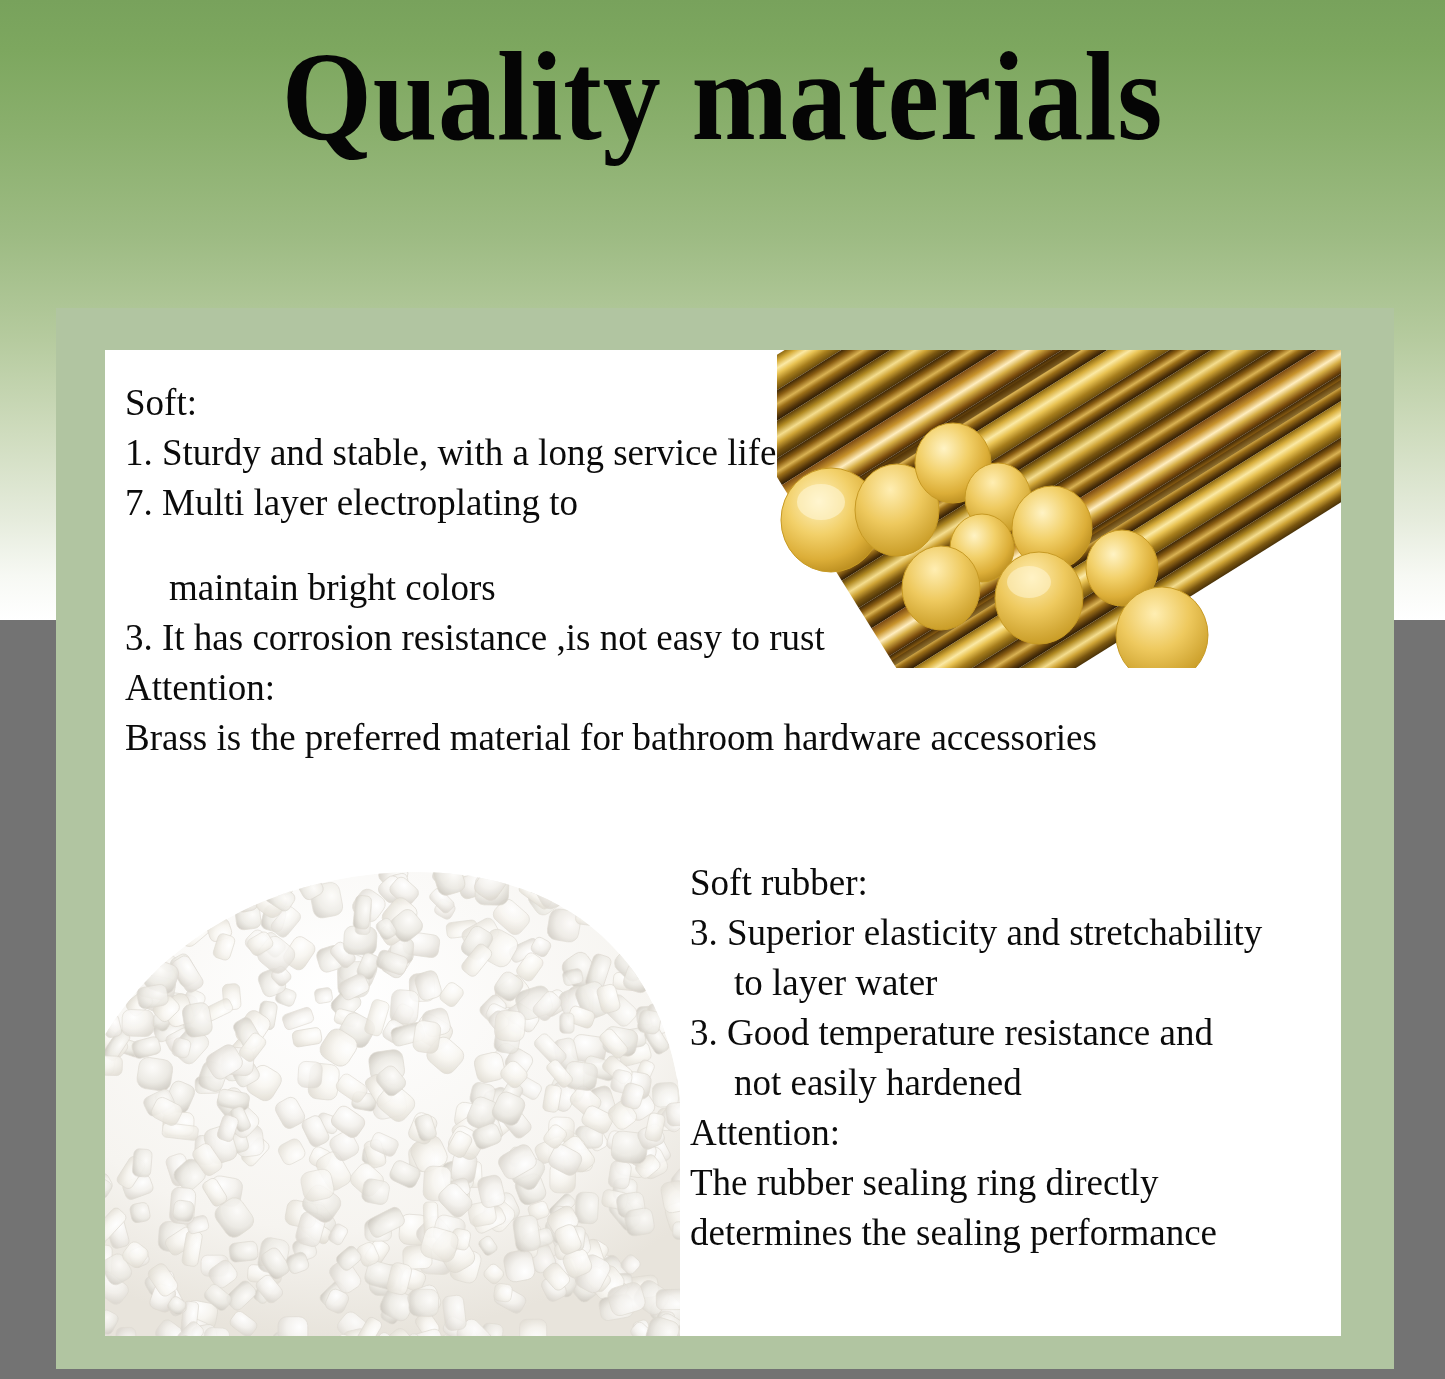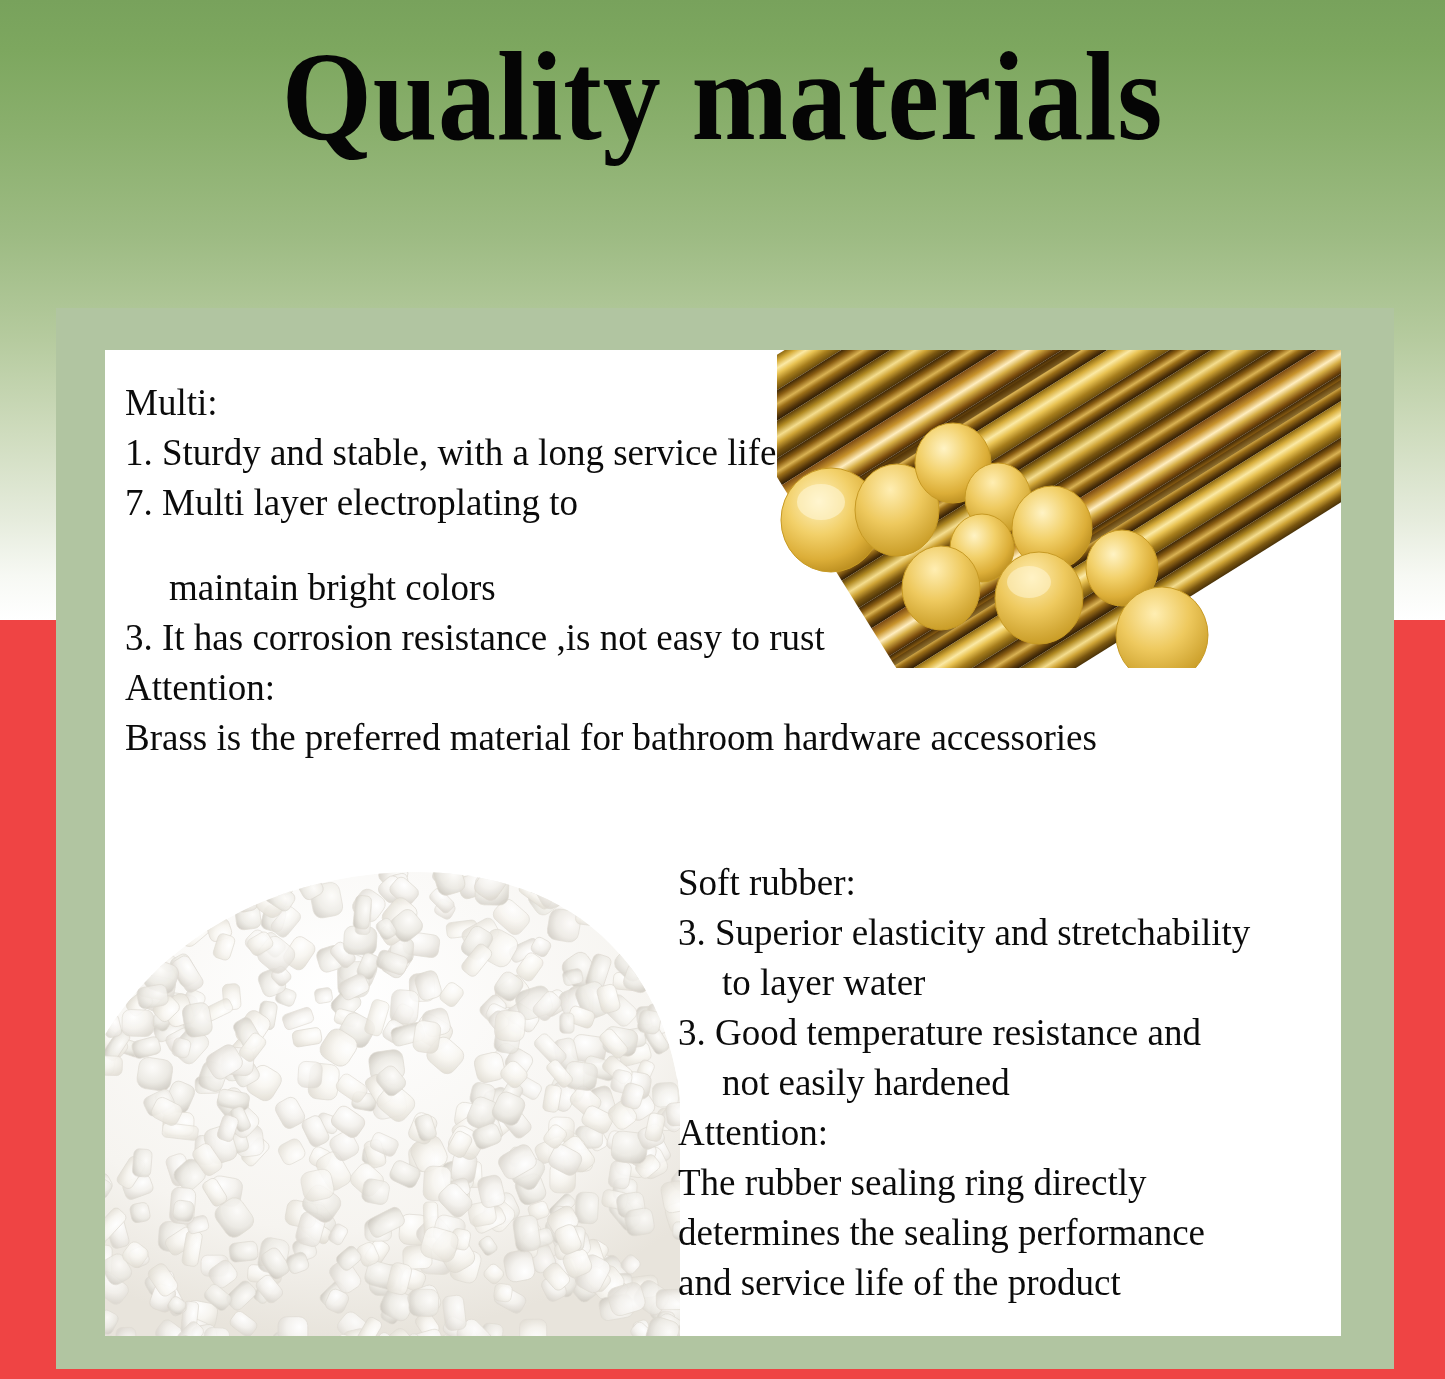--- a/index.html
+++ b/index.html
@@ -10,21 +10,21 @@
   }
   body {
     font-family: "Liberation Serif", "DejaVu Serif", serif;
   }
 
   #page {
     position: relative;
     width: 1445px;
     height: 1379px;
     overflow: hidden;
-    background: #ef4444;
+    background: #737373;
   }
 
   
   #bg-gradient {
     position: absolute;
     left: 0; top: 0;
     width: 1445px;
     height: 620px;
     background: linear-gradient(to bottom,
         #78a25c 0%,
@@ -109,21 +109,21 @@
     left: 0px;
     top: 488px;
     width: 580px;
     height: 498px;
     overflow: hidden;
     background: #ffffff;
   }
 
   #rubber-text {
     position: absolute;
-    left: 573px;
+    left: 585px;
     top: 508px;
     width: 650px;
     color: #0b0b0b;
     font-size: 37px;
     line-height: 50px;
     white-space: nowrap;
   }
   #rubber-text .ln { display: block; }
   #rubber-text .indent { padding-left: 44px; }
 </style>
@@ -226,21 +226,21 @@
           <ellipse cx="345" cy="218" rx="36" ry="38" fill="url(#capG)" stroke="#c79a24" stroke-width="1"></ellipse>
           <ellipse cx="385" cy="285" rx="46" ry="48" fill="url(#capG2)" stroke="#c79a24" stroke-width="1"></ellipse>
 
           <ellipse cx="44" cy="152" rx="24" ry="18" fill="#fff7d8" opacity="0.55"></ellipse>
           <ellipse cx="252" cy="232" rx="22" ry="16" fill="#fff7d8" opacity="0.5"></ellipse>
         </g>
       </svg>
     </div>
 
     <div id="brass-text">
-      <span class="ln">Multi:</span>
+      <span class="ln">Soft:</span>
       <span class="ln">1. Sturdy and stable, with a long service life</span>
       <span class="ln">7. Multi layer electroplating to</span>
       <span class="ln indent">maintain bright colors</span>
       <span class="ln">3. It has corrosion resistance ,is not easy to rust</span>
       <span class="ln">Attention:</span>
       <span class="ln">Brass is the preferred material for bathroom hardware accessories</span>
     </div>
 
     <div id="pellet-photo">
       <svg viewBox="0 0 580 498" width="580" height="498">
@@ -801,17 +801,16 @@
 
     <div id="rubber-text">
       <span class="ln">Soft rubber:</span>
       <span class="ln">3. Superior elasticity and stretchability</span>
       <span class="ln indent">to layer water</span>
       <span class="ln">3. Good temperature resistance and</span>
       <span class="ln indent">not easily hardened</span>
       <span class="ln">Attention:</span>
       <span class="ln">The rubber sealing ring directly</span>
       <span class="ln">determines the sealing performance</span>
-      <span class="ln">and service life of the product</span>
     </div>
 
   </div>
 </div>
 
 </body></html>

